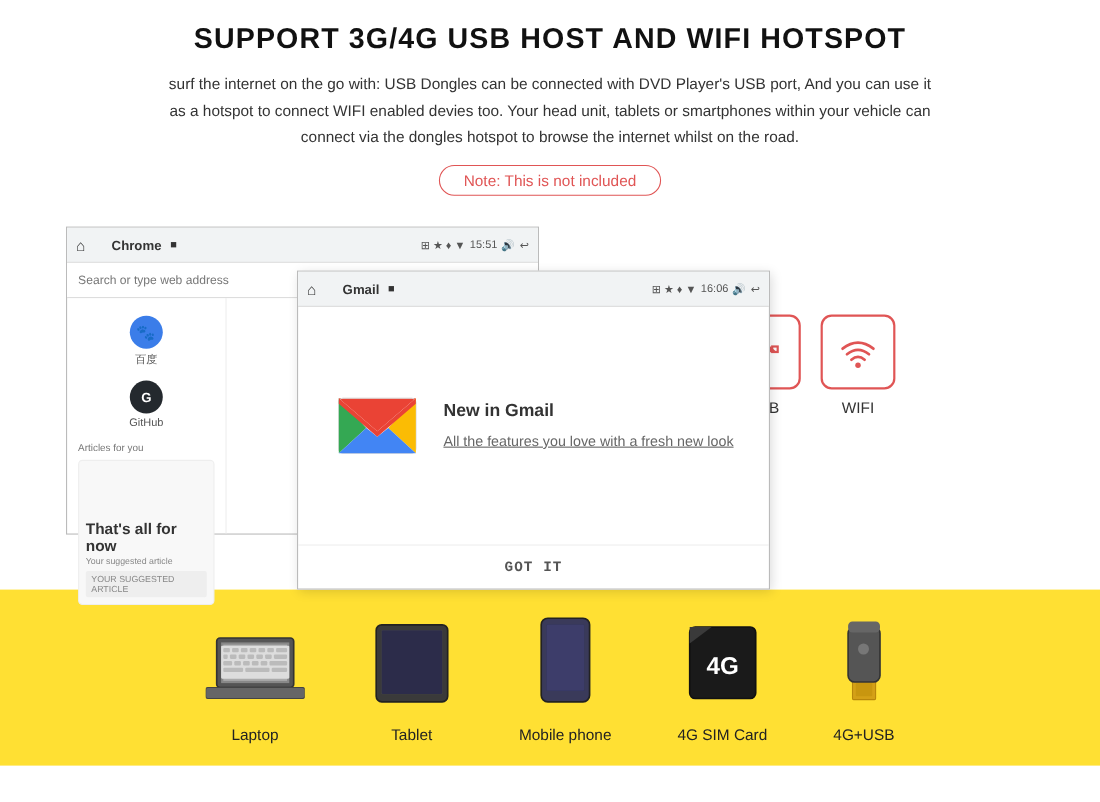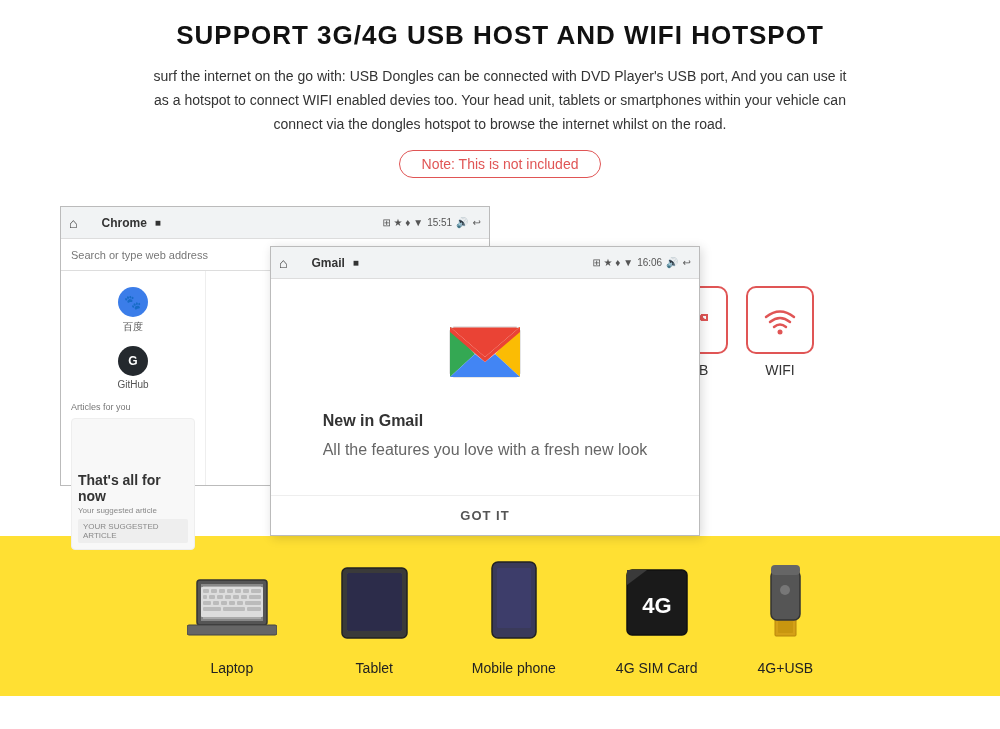--- a/index.html
+++ b/index.html
@@ -174,50 +174,51 @@
       padding: 0 8px;
       border-bottom: 1px solid #ddd;
       font-size: 11px;
       color: #333;
       gap: 8px;
     }
     .gmail-body {
       display: flex;
       align-items: center;
       justify-content: center;
-      flex-direction: column;
       height: calc(100% - 32px - 40px);
       padding: 20px;
       gap: 20px;
     }
     .gmail-logo {
       width: 80px;
       height: 80px;
       flex-shrink: 0;
     }
     .gmail-text {
       text-align: left;
     }
     .gmail-new-title {
       font-size: 16px;
       font-weight: bold;
       color: #333;
       margin-bottom: 8px;
     }
     .gmail-sub {
-      font-size: 16px;
+      font-size: 13px;
       color: #666;
       line-height: 1.5;
+      text-decoration: underline;
     }
     .gmail-footer {
       height: 40px;
       display: flex;
       align-items: center;
       justify-content: center;
       border-top: 1px solid #eee;
+      font-family: Liberation Mono, monospace;
     }
     .got-it-btn {
       font-size: 13px;
       font-weight: bold;
       color: #555;
       letter-spacing: 1px;
     }
 
     
     .right-icons {

